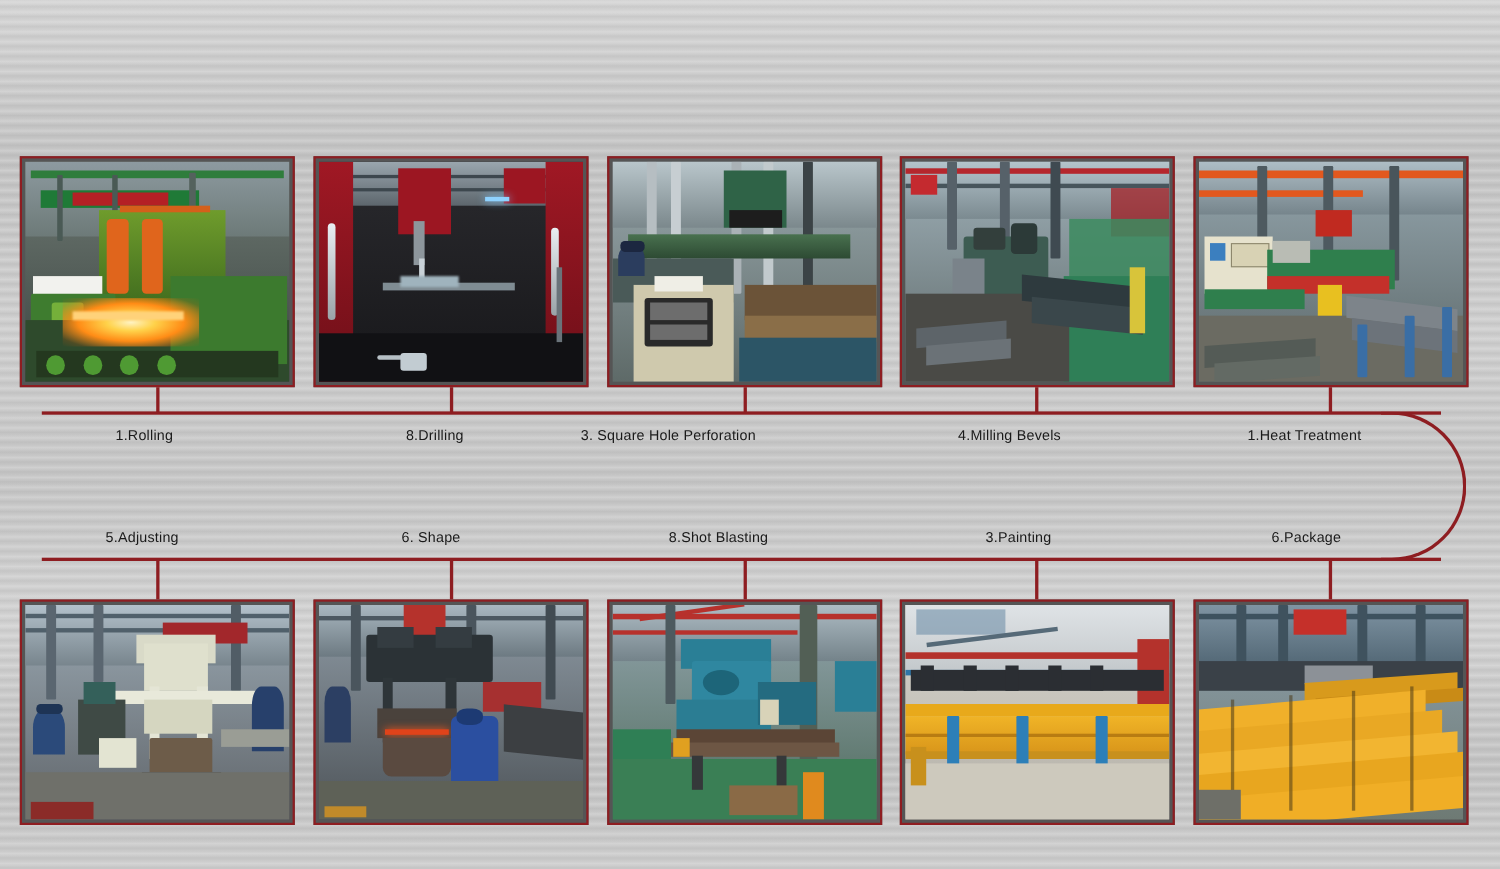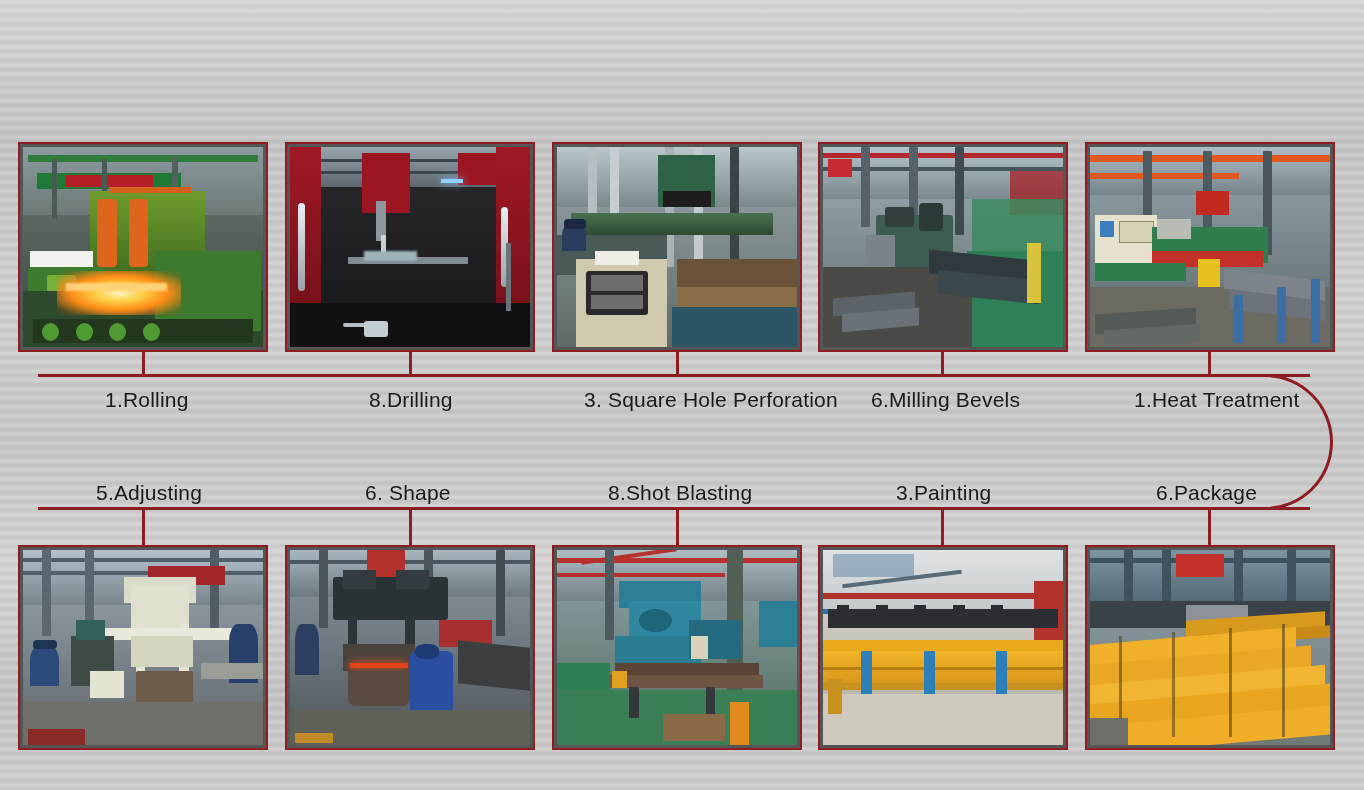--- a/index.html
+++ b/index.html
@@ -104,21 +104,21 @@
     border-top-right-radius: 70px;
     border-bottom-right-radius: 70px;
     background: transparent;
     box-sizing: border-box;
   }
 
   
   .step-label {
     position: absolute;
     font-family: "Liberation Sans", sans-serif;
-    font-size: 21px;
+    font-size: 13px;
     color: #1a1a1a;
     white-space: nowrap;
     letter-spacing: 0.2px;
   }
 </style>
 </head>
 <body>
 
 <div class="page">
 
@@ -265,22 +265,22 @@
   <div class="flow-line" style="left:38px; top:507px; width:1272px;"></div>
 
   <div class="flow-tick" style="left:142px; top:509px; height:36px;"></div>
   <div class="flow-tick" style="left:409px; top:509px; height:36px;"></div>
   <div class="flow-tick" style="left:676px; top:509px; height:36px;"></div>
   <div class="flow-tick" style="left:941px; top:509px; height:36px;"></div>
   <div class="flow-tick" style="left:1208px; top:509px; height:36px;"></div>
 
   <div class="step-label" style="left:105px; top:388px;">1.Rolling</div>
   <div class="step-label" style="left:369px; top:388px;">8.Drilling</div>
-  <div class="step-label" style="left:584px; top:388px;">3. Square Hole Perforation</div>
-  <div class="step-label" style="left:871px; top:388px;">6.Milling Bevels</div>
+  <div class="step-label" style="left:528px; top:388px;">3. Square Hole Perforation</div>
+  <div class="step-label" style="left:871px; top:388px;">4.Milling Bevels</div>
   <div class="step-label" style="left:1134px; top:388px;">1.Heat Treatment</div>
 
   <div class="step-label" style="left:96px; top:481px;">5.Adjusting</div>
   <div class="step-label" style="left:365px; top:481px;">6. Shape</div>
   <div class="step-label" style="left:608px; top:481px;">8.Shot Blasting</div>
   <div class="step-label" style="left:896px; top:481px;">3.Painting</div>
   <div class="step-label" style="left:1156px; top:481px;">6.Package</div>
 
   <div class="photo" style="left:18px; top:545px; width:250px; height:205px;">
     <div class="inner" style="background:linear-gradient(#9aa8b2,#60656a);">

